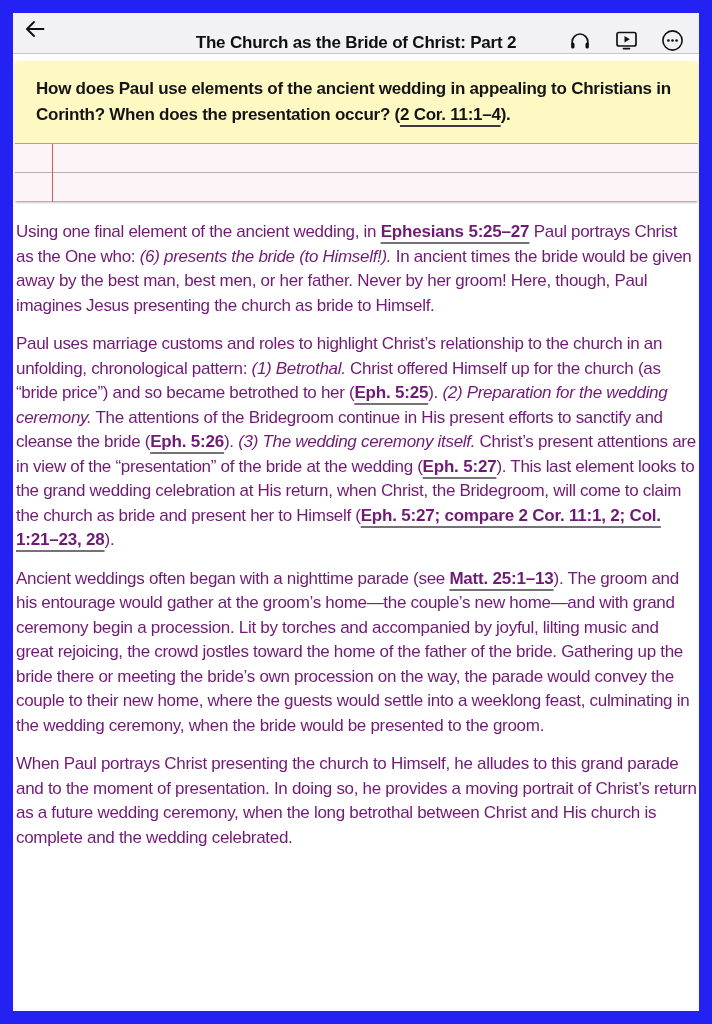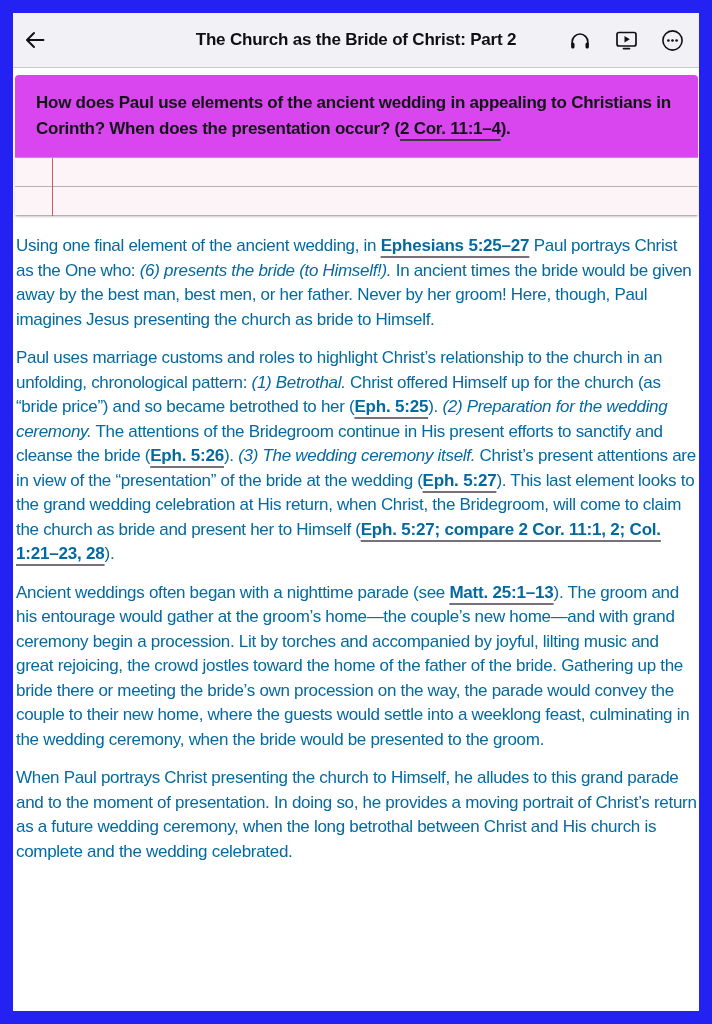--- a/index.html
+++ b/index.html
@@ -12,54 +12,54 @@
   }
   .content {
     position:absolute; left:13px; top:13px; width:686px; height:998px;
     background:#ffffff; overflow:hidden;
   }
   
   .remnant { position:absolute; background:#8f8e9d; }
   .remnant.dark { background:#23233f; }
   
   .header {
-    position:relative; height:55px; background:#f2f1f6;
+    position:relative; height:41px; background:#f2f1f6;
     border-bottom:1px solid #c8c7cc;
-    display:flex; align-items:center;
+    display:flex; align-items:flex-end;
   }
   .back-btn { width:44px; height:49px; display:flex; align-items:center; justify-content:center; cursor:pointer; }
   .hdr-title {
     position:absolute; left:0; right:0; text-align:center;
     font-weight:700; font-size:17px; letter-spacing:-0.2px; color:#101014;
     pointer-events:none;
   }
   .hdr-icons { margin-left:auto; display:flex; align-items:center; gap:20px; padding-right:14px; z-index:2; }
   .hdr-icons .icon-btn { width:26px; height:26px; display:flex; align-items:center; justify-content:center; cursor:pointer; }
   
   .qbox {
     margin:7px 1px 0 2px;
     border-radius:4px 4px 2px 2px;
     box-shadow:0 1px 2px rgba(60,50,60,0.25);
     overflow:hidden;
   }
   .qtext {
-    background:#d946ef;
+    background:#fef9c3;
     padding:15px 20px 15px 21px;
     font-weight:700; font-size:17px; line-height:26px;
     letter-spacing:-0.25px; color:#141418;
   }
   .answer-area { background:#fdf4f8; border-top:1px solid #a9a1a6; position:relative; }
   .answer-row { height:29px; border-bottom:1px solid #b9b0b5; }
   .answer-row:last-child { border-bottom:1px solid #b9b0b5; }
   .red-rule { position:absolute; left:37px; top:0; bottom:0; width:1px; background:#c4605f; }
   
   .body-text { padding:18px 2px 0 3px; }
   .body-text p {
     font-size:17px; line-height:24.5px; letter-spacing:-0.3px;
-    color:#0369a1; margin-bottom:14px;
+    color:#701a75; margin-bottom:14px;
   }
   .s-b { font-weight:700; letter-spacing:-0.2px; }
   .s-i { font-style:italic; }
   .s-u {
     text-decoration:underline;
     text-underline-offset:5px;
     text-decoration-thickness:1.5px;
     text-decoration-color:#75707a;
   }
   .qtext .s-u { text-decoration-color:#3c3a40; }

